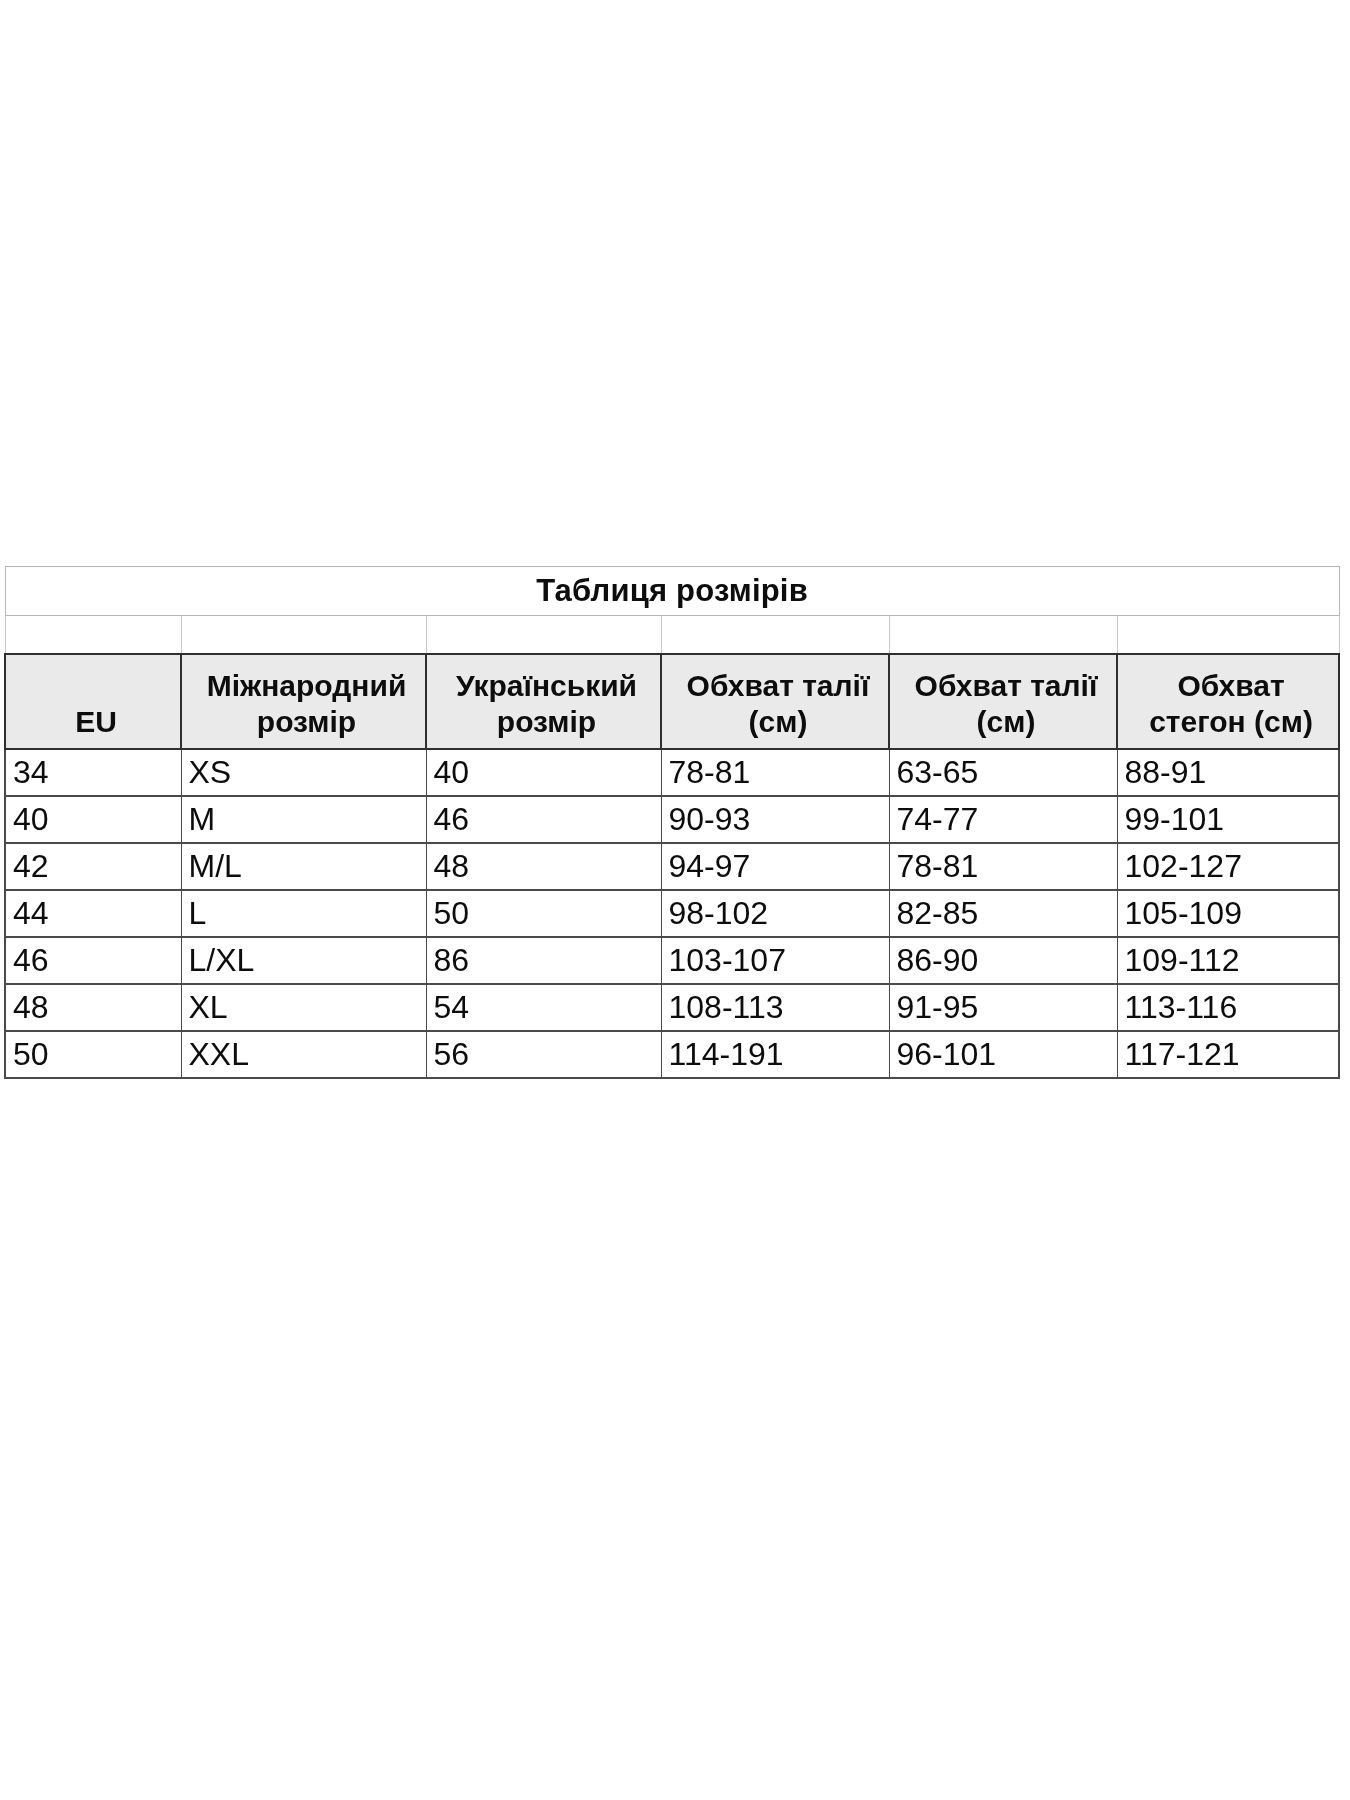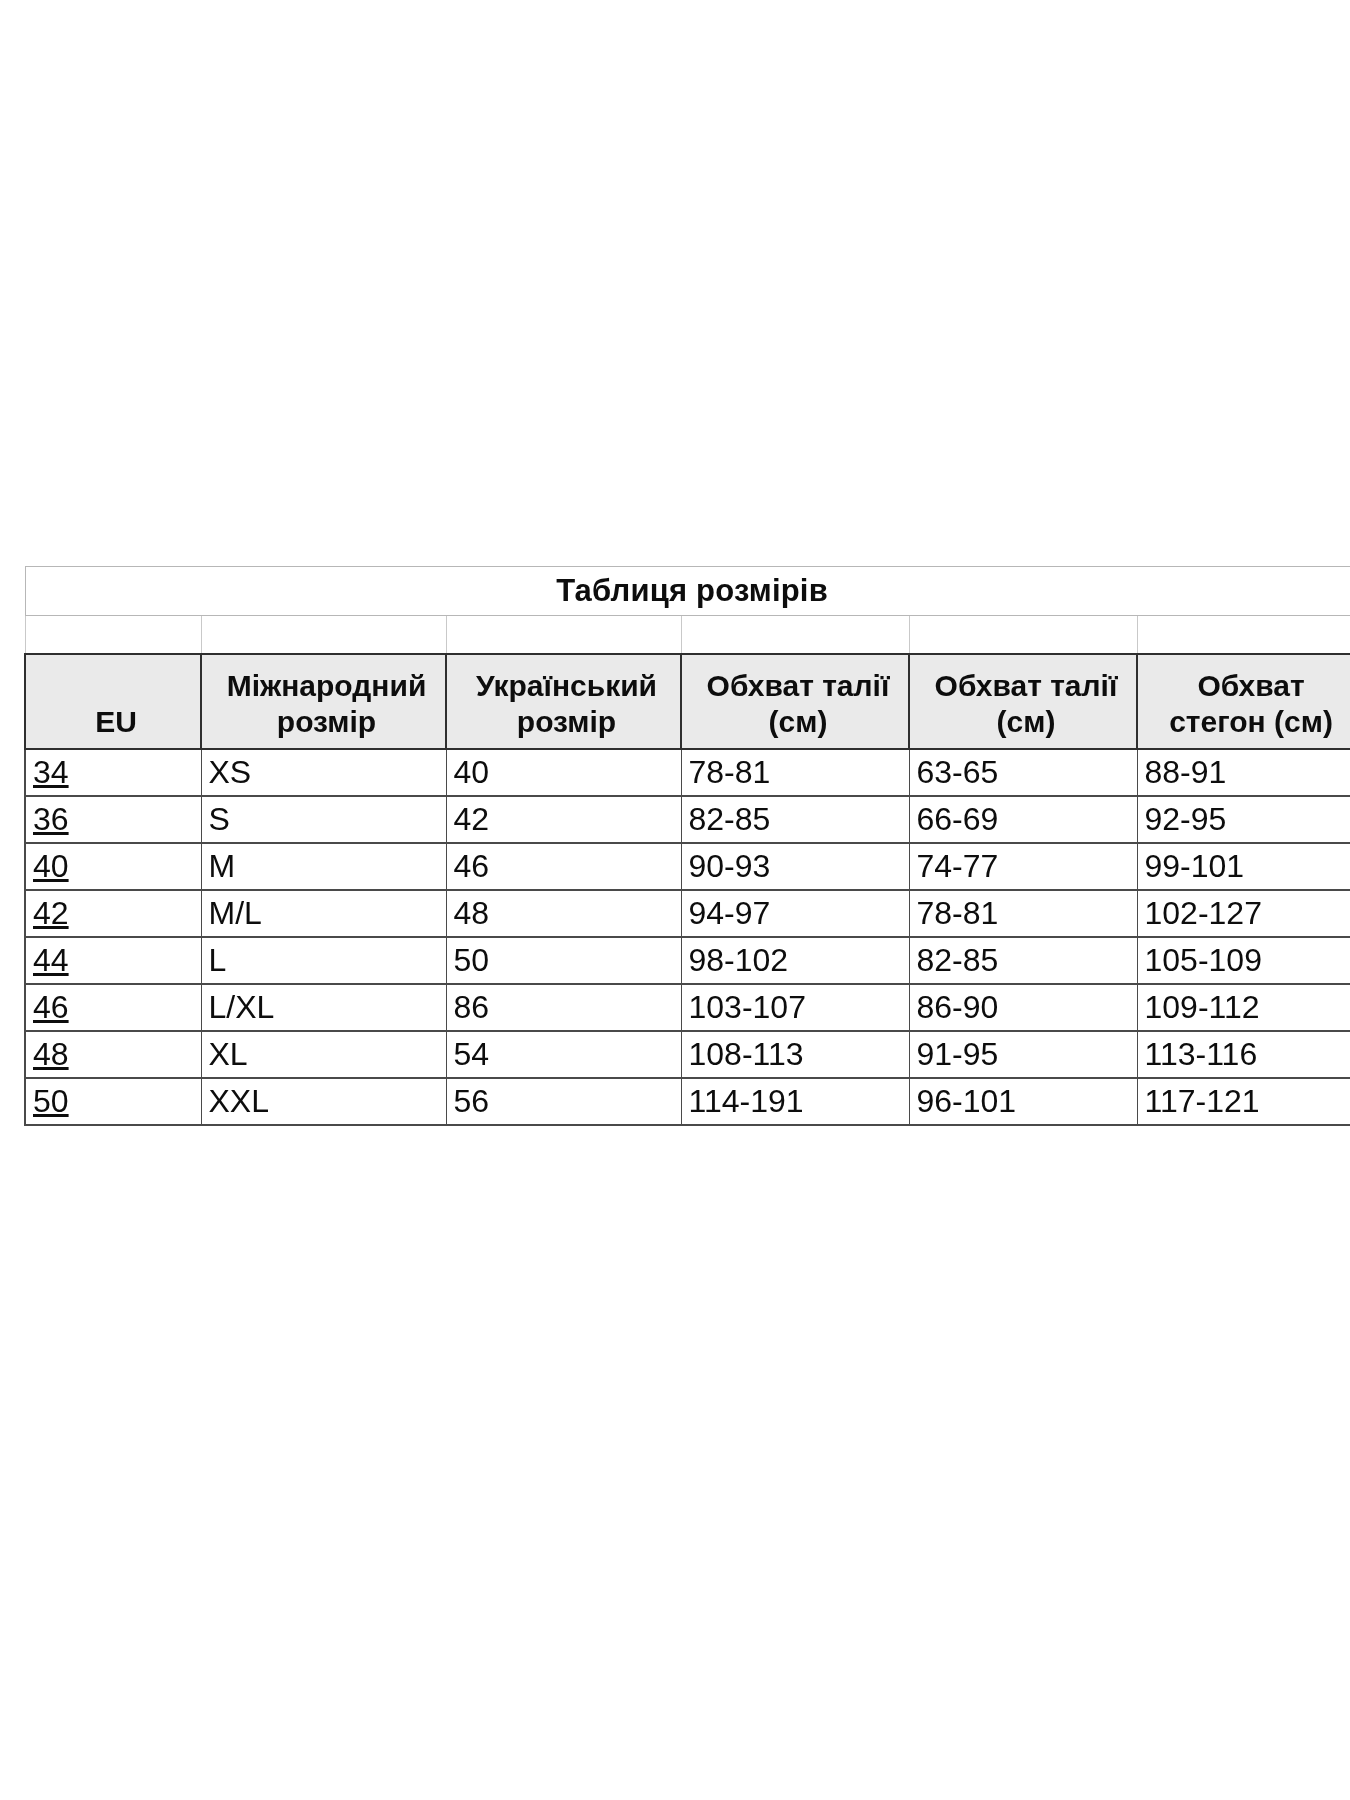--- a/index.html
+++ b/index.html
@@ -13,21 +13,21 @@
   html,body{margin:0;padding:0;}
   body{
     width:1350px;height:1800px;
     background:var(--page-bg);
     font-family:"Liberation Sans", sans-serif;
     color:var(--text);
     position:relative;
   }
   .chart-wrap{
     position:absolute;
-    left:24px;top:566px;
+    left:4px;top:566px;
     width:1226px;
   }
   table.size-chart{
     border-collapse:collapse;
     table-layout:fixed;
     width:1334px;
   }
   
   tr.title-row td{
     height:46px;
@@ -63,21 +63,21 @@
     border-color:var(--border-mid);
     border-width:2px 1px;
     font-size:32px;
     font-weight:400;
     text-align:left;
     vertical-align:middle;
     padding:0 4px 0 7px;
     white-space:nowrap;
     overflow:hidden;
   }
-  tbody.data-rows tr td:first-child{border-left-width:2px;text-decoration:underline;}
+  tbody.data-rows tr td:first-child{border-left-width:2px;}
   tbody.data-rows tr td:last-child{border-right-width:2px;}
 </style>
 </head>
 <body>
 
 <div class="chart-wrap">
   <table class="size-chart">
     <colgroup>
       <col style="width:176px">
       <col style="width:245px">
@@ -108,28 +108,20 @@
       </tr>
     </tbody>
     <tbody class="data-rows">
         <tr>
           <td>34</td>
           <td>XS</td>
           <td>40</td>
           <td>78-81</td>
           <td>63-65</td>
           <td>88-91</td>
-        </tr>
-        <tr>
-          <td>36</td>
-          <td>S</td>
-          <td>42</td>
-          <td>82-85</td>
-          <td>66-69</td>
-          <td>92-95</td>
         </tr>
         <tr>
           <td>40</td>
           <td>M</td>
           <td>46</td>
           <td>90-93</td>
           <td>74-77</td>
           <td>99-101</td>
         </tr>
         <tr>

